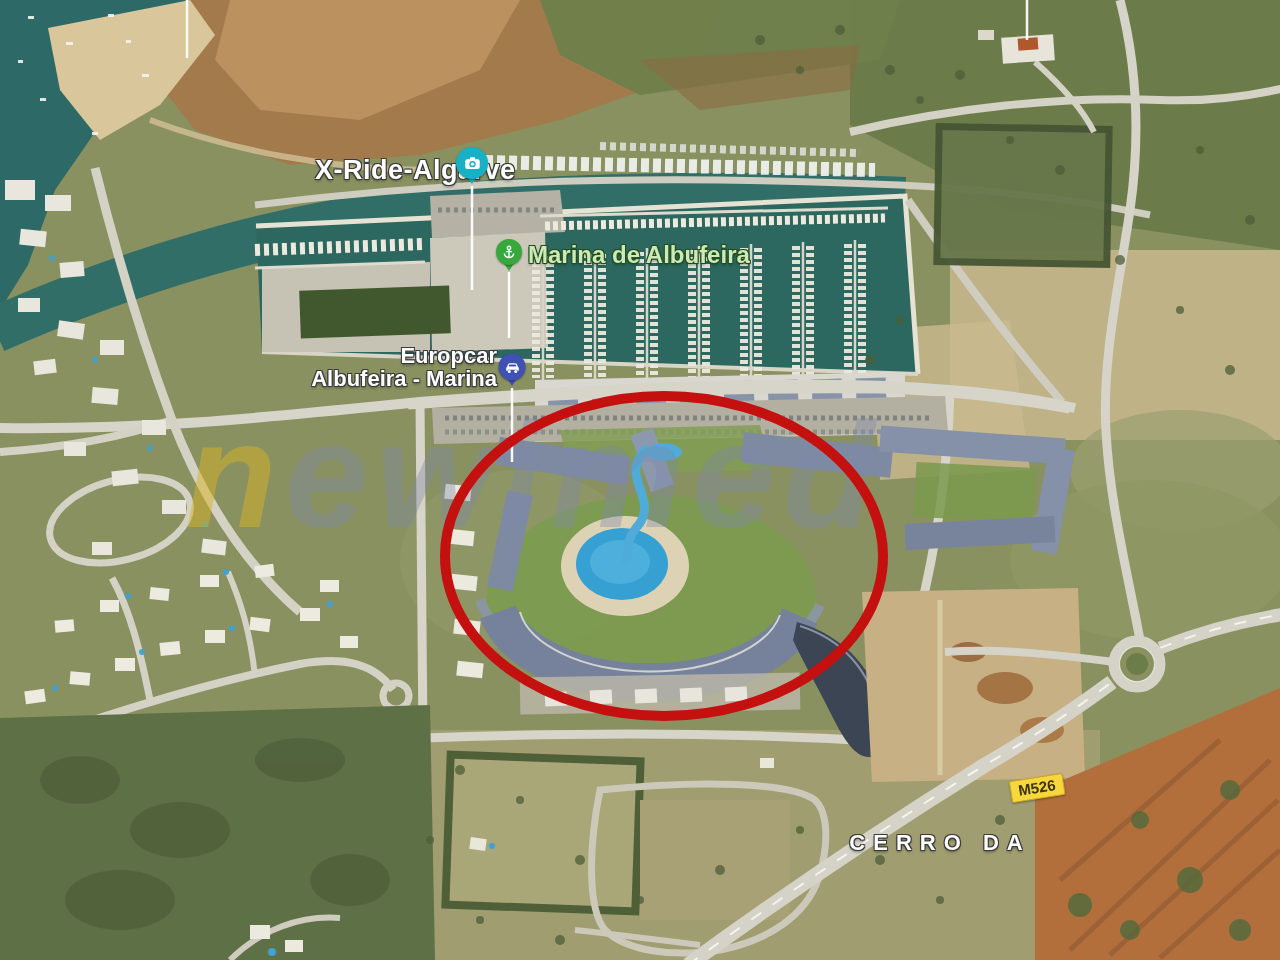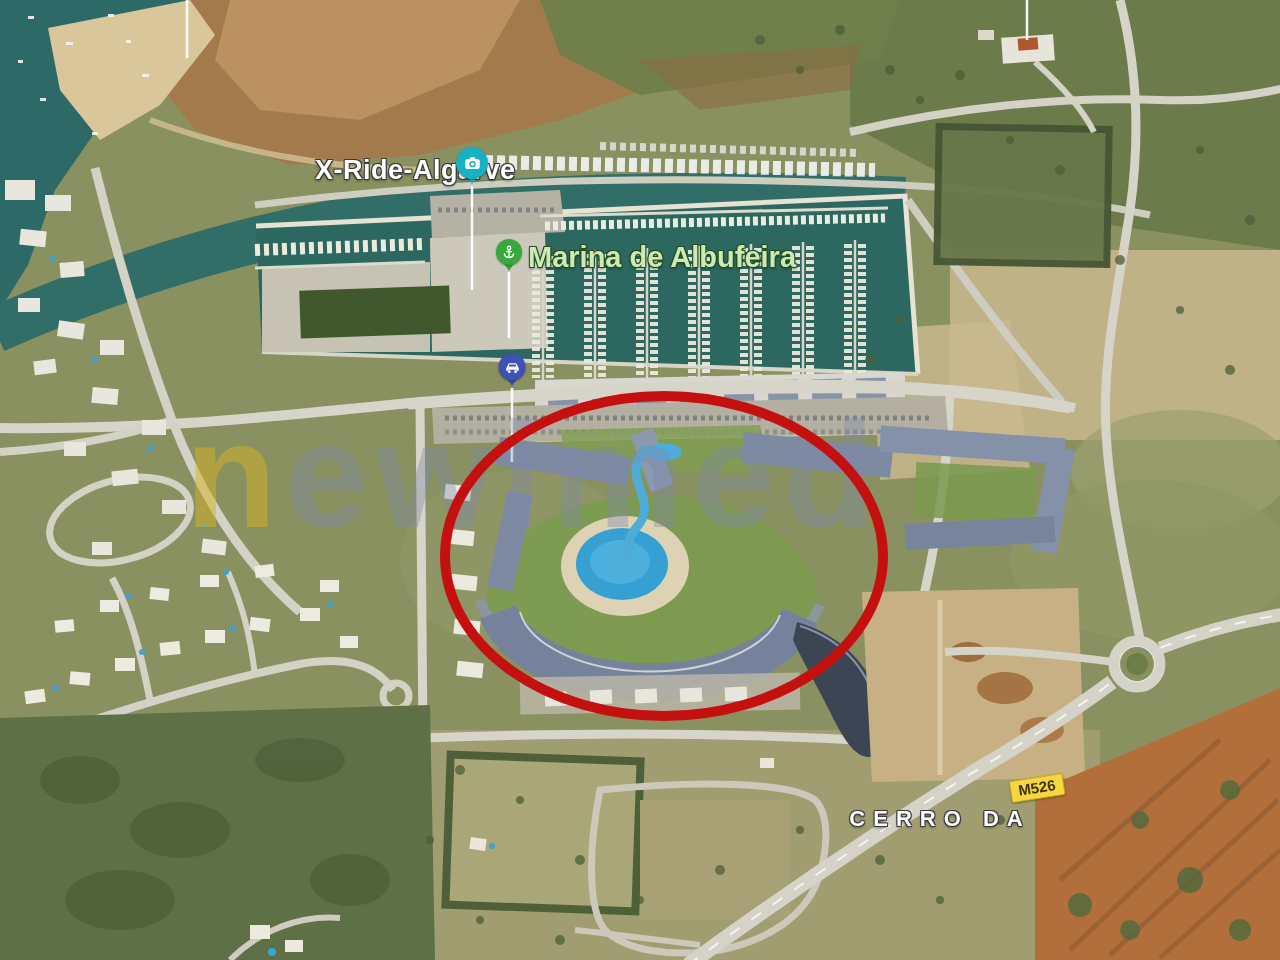--- a/index.html
+++ b/index.html
@@ -5,40 +5,40 @@
   html,body{margin:0;padding:0;background:#666;}
   .stage{position:relative;width:1280px;height:960px;overflow:hidden;
          font-family:"Liberation Sans",sans-serif;background:#8a9160;}
   .stage svg.terrain{position:absolute;left:0;top:0;}
   .layer{position:absolute;left:0;top:0;width:1280px;height:960px;pointer-events:none;}
 
   
   .map-label{position:absolute;font-weight:bold;color:#fff;white-space:nowrap;
     text-shadow:-1px -1px 0 #3a3a3a,1px -1px 0 #3a3a3a,-1px 1px 0 #3a3a3a,1px 1px 0 #3a3a3a,0 2px 3px rgba(0,0,0,.45);}
   .lbl-xride{left:315px;top:155px;font-size:27px;letter-spacing:.5px;}
-  .lbl-marina{left:528px;top:241px;font-size:29px;color:#cde9b5;
+  .lbl-marina{left:528px;top:241px;font-size:24px;color:#cde9b5;
     text-shadow:-1px -1px 0 #224d1e,1px -1px 0 #224d1e,-1px 1px 0 #224d1e,1px 1px 0 #224d1e,0 2px 3px rgba(0,30,0,.5);}
   .lbl-europcar{right:783px;top:344px;font-size:22px;text-align:right;line-height:23px;}
-  .lbl-cerro{left:940px;top:804px;transform:translateX(-50%);font-size:22px;
+  .lbl-cerro{left:940px;top:828px;transform:translateX(-50%);font-size:22px;
     letter-spacing:8px;text-align:center;line-height:29px;}
   .badge-m526{position:absolute;left:1037px;top:788px;transform:translate(-50%,-50%) rotate(-9deg);
     background:#f6d83e;color:#3e3200;font-size:15px;font-weight:bold;padding:1px 7px 2px;
     border-radius:2px;border:1px solid #c9a91e;box-shadow:0 1px 2px rgba(0,0,0,.35);}
 
   
   .pin{position:absolute;width:0;height:0;}
   .pin-circle{position:absolute;transform:translate(-50%,-50%);border-radius:50%;
     display:flex;align-items:center;justify-content:center;box-shadow:0 1px 2px rgba(0,0,0,.4);}
   .pin-tail{position:absolute;transform:translate(-50%,0);width:0;height:0;
     border-left:6px solid transparent;border-right:6px solid transparent;border-top:9px solid #000;}
 
   
   .watermark{position:absolute;left:185px;top:398px;width:910px;height:160px;
     font-size:150px;line-height:155px;font-weight:bold;letter-spacing:8px;
-    user-select:none;}
+    user-select:none;font-style:italic;}
   .watermark .wm-first{color:rgba(214,180,38,.50);}
   .watermark .wm-rest{color:rgba(125,136,170,.38);}
 </style>
 </head>
 <body>
 
 <div class="stage">
 
   <svg class="terrain" width="1280" height="960" viewBox="0 0 1280 960">
 
@@ -414,20 +414,24 @@
     <div class="pin-circle" style="width:26px;height:26px;background:#37a93c;">
       <svg width="14" height="14" viewBox="0 0 14 14" stroke="#fff" stroke-width="1.4" fill="none" stroke-linecap="round">
         <circle cx="7" cy="3" r="1.7"></circle>
         <path d="M 7,4.7 V 12.3"></path>
         <path d="M 4.6,6.6 H 9.4"></path>
         <path d="M 2.4,9 C 3,11.4 4.9,12.5 7,12.5 C 9.1,12.5 11,11.4 11.6,9"></path>
       </svg>
     </div>
   </div>
 
+  <div class="map-label lbl-europcar">
+    <div>Europcar</div>
+    <div>Albufeira - Marina</div>
+  </div>
   <div class="pin" style="left:512px;top:367px;">
     <div class="pin-tail" style="top:10px;border-top-color:#3f51b5;"></div>
     <div class="pin-circle" style="width:27px;height:27px;background:#3f51b5;">
       <svg width="16" height="16" viewBox="0 0 16 16" fill="#fff">
         <path d="M 2.5,7.5 L 3.6,4.8 C 3.9,4.1 4.5,3.7 5.3,3.7 h 5.4 c .8,0 1.4,.4 1.7,1.1 l 1.1,2.7 c .4,.15 .8,.55 .8,1.1 v 2.6 h -1.6 v -0.9 H 3.3 v 0.9 H 1.7 V 8.6 c 0,-.55 .4,-.95 .8,-1.1 Z"></path>
         <circle cx="4.8" cy="11.9" r="1.5"></circle>
         <circle cx="11.2" cy="11.9" r="1.5"></circle>
         <rect x="4.4" y="5" width="7.2" height="2" rx=".6" fill="#3f51b5"></rect>
       </svg>
     </div>

